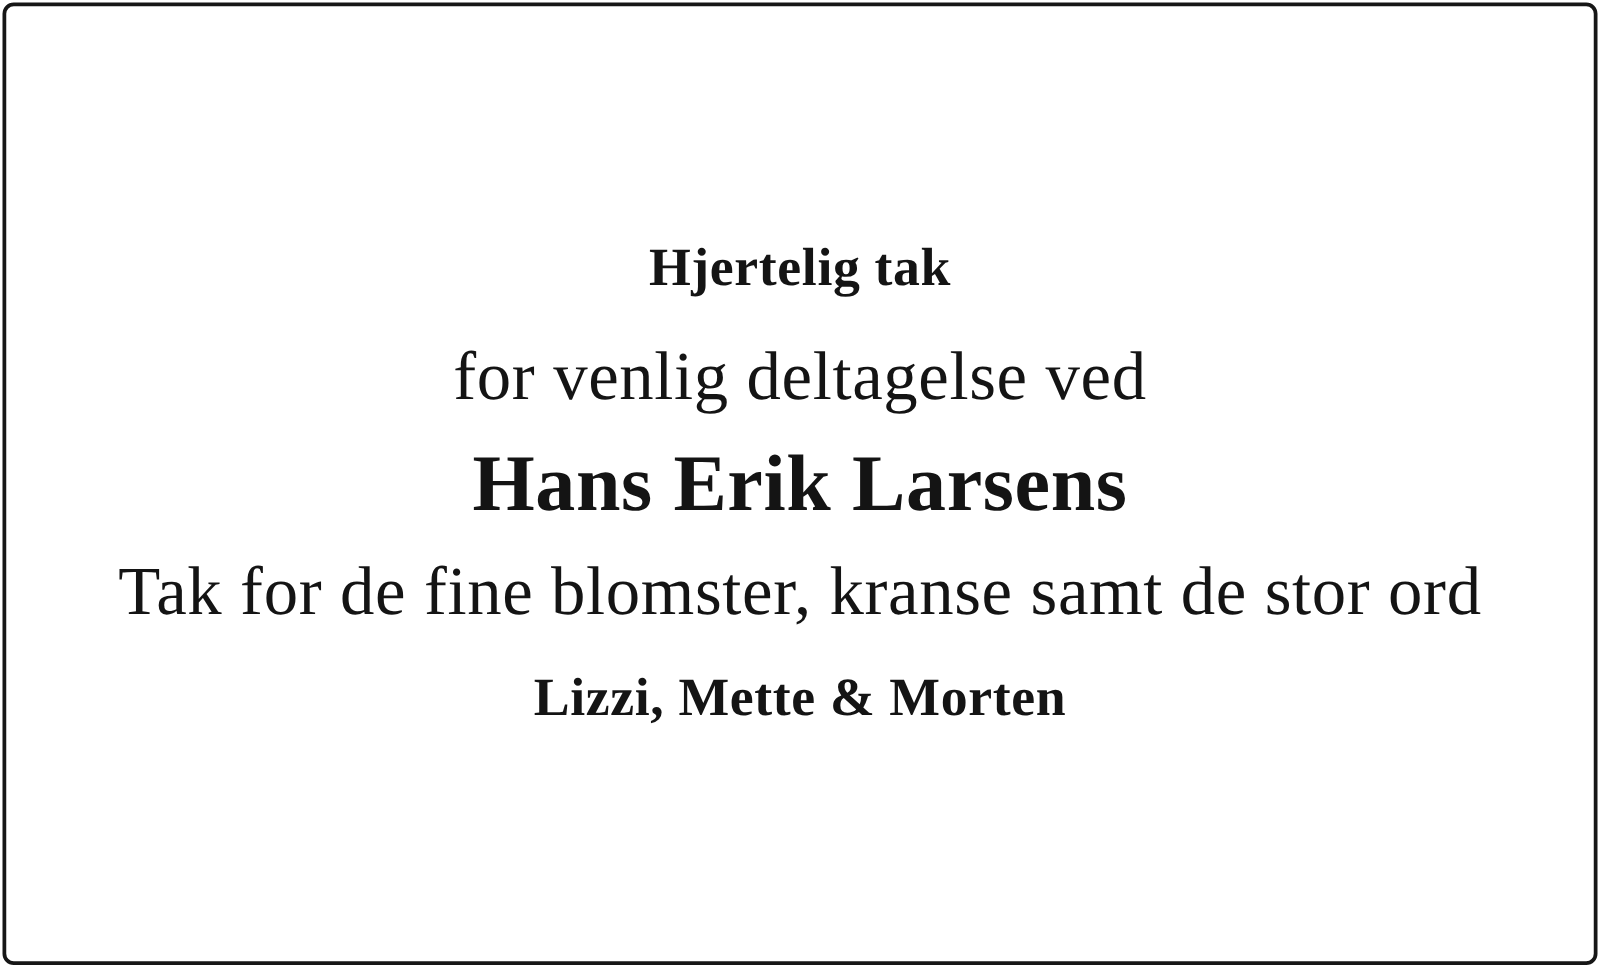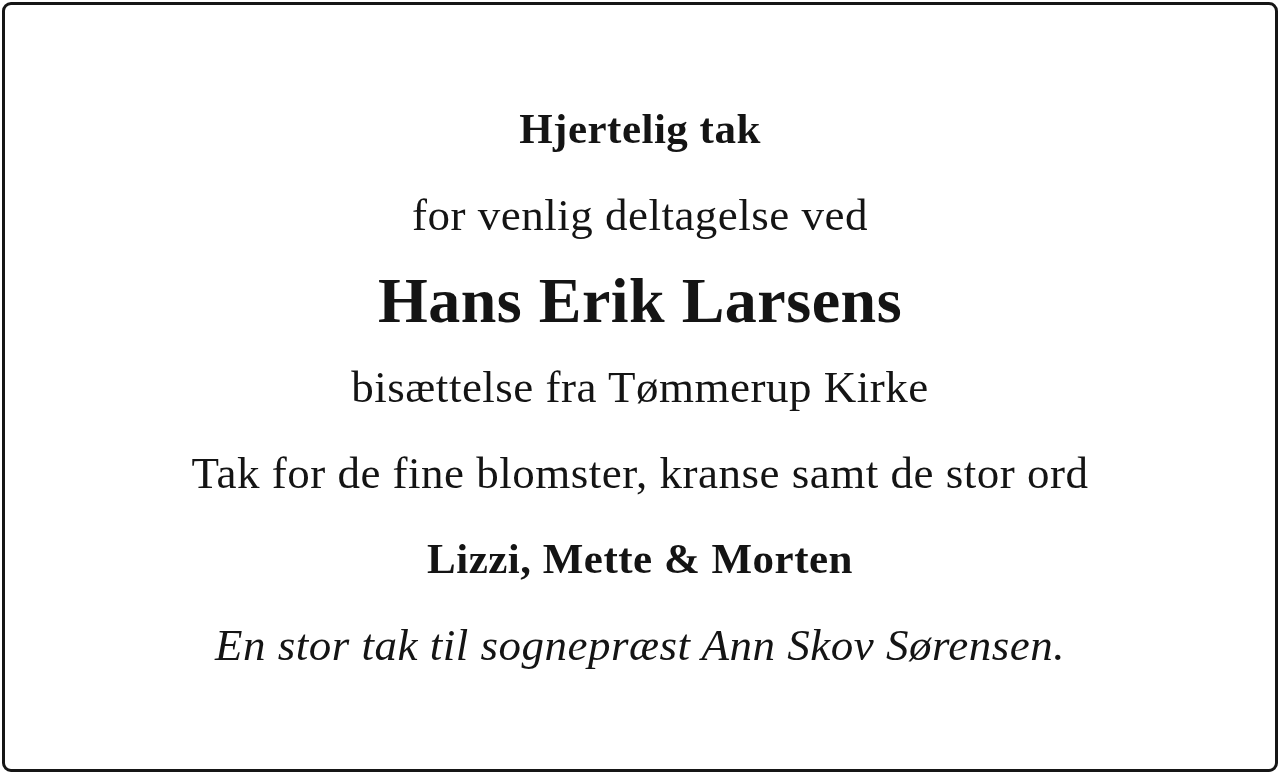--- a/index.html
+++ b/index.html
@@ -32,36 +32,34 @@
     line-height: 86px;
     white-space: nowrap;
     letter-spacing: 0.5px;
   }
   .style-bold {
     font-weight: bold;
     font-size: 43px;
   }
   .style-regular {
     font-weight: normal;
-    font-size: 45px;
+    font-size: 55px;
   }
   .style-bold-large {
     font-weight: bold;
     font-size: 64px;
   }
   .style-italic {
     font-style: italic;
     font-weight: normal;
     font-size: 45px;
   }
 </style>
 </head>
 <body>
 
 <div class="notice-card">
   <p class="line style-bold">Hjertelig tak</p>
   <p class="line style-regular">for venlig deltagelse ved</p>
   <p class="line style-bold-large">Hans Erik Larsens</p>
-  <p class="line style-regular">bisættelse fra Tømmerup Kirke</p>
   <p class="line style-regular">Tak for de fine blomster, kranse samt de stor ord</p>
   <p class="line style-bold">Lizzi, Mette &amp; Morten</p>
-  <p class="line style-italic">En stor tak til sognepræst Ann Skov Sørensen.</p>
 </div>
 
 </body></html>

